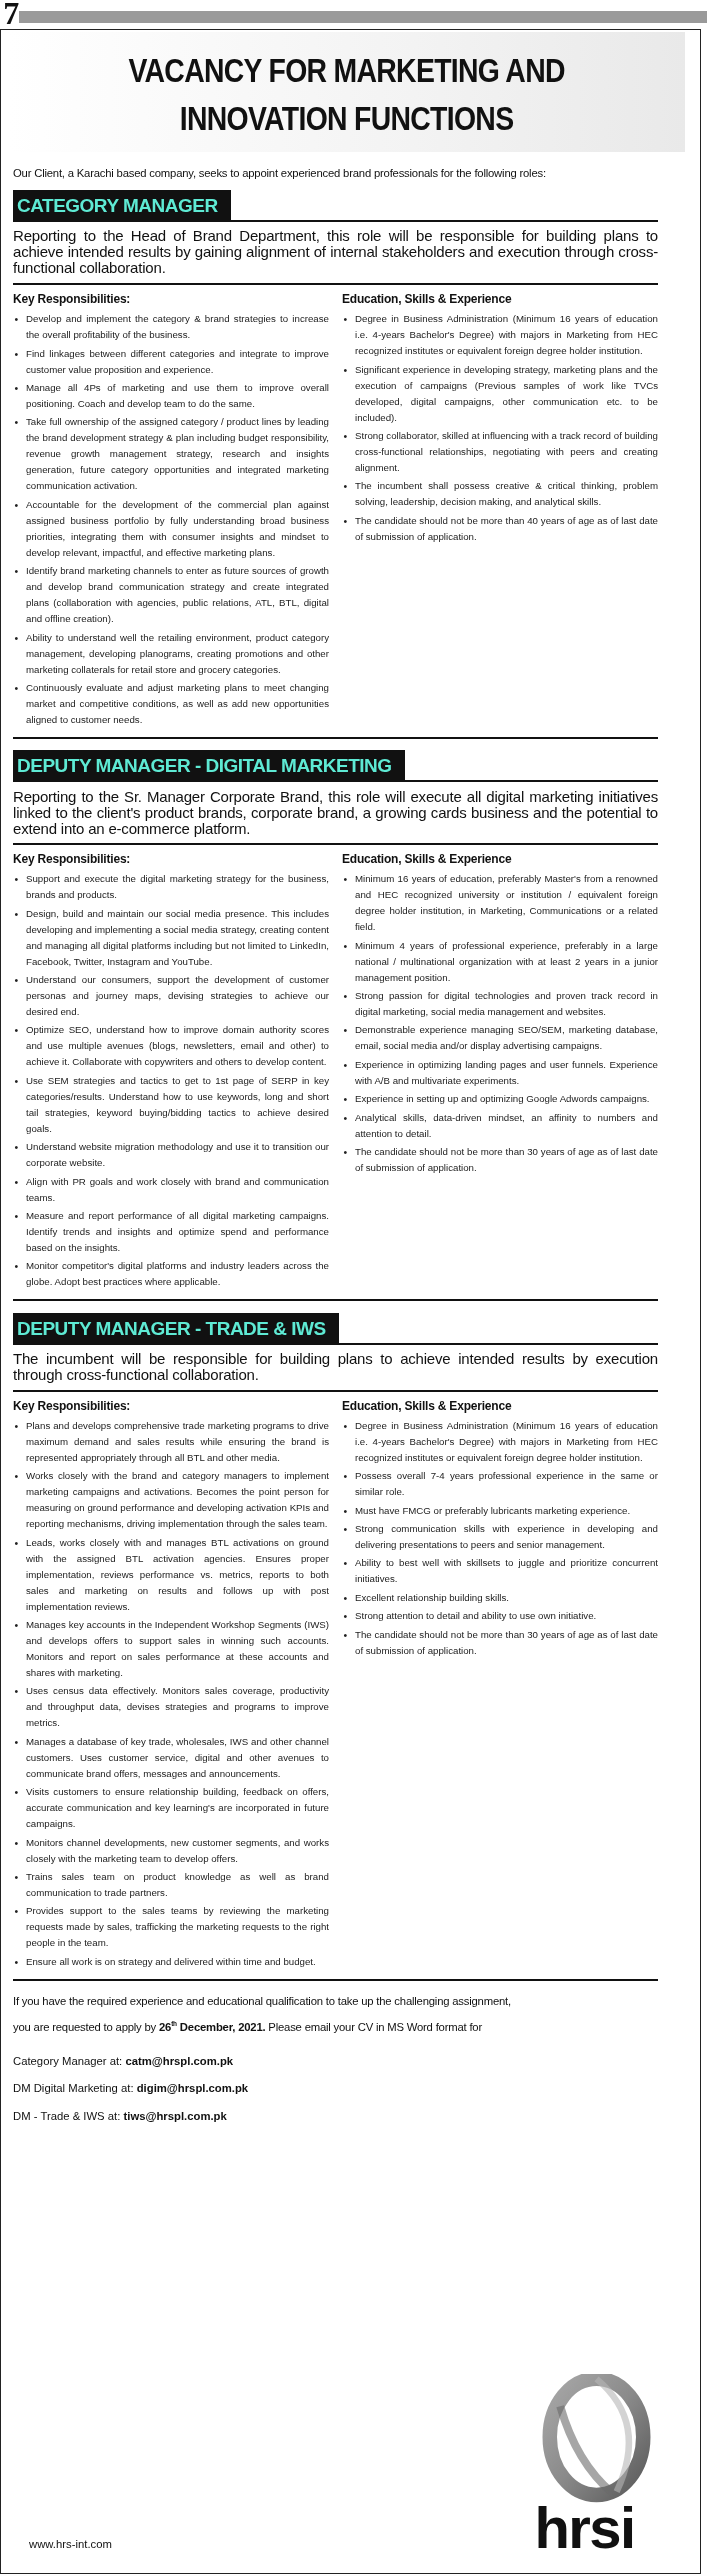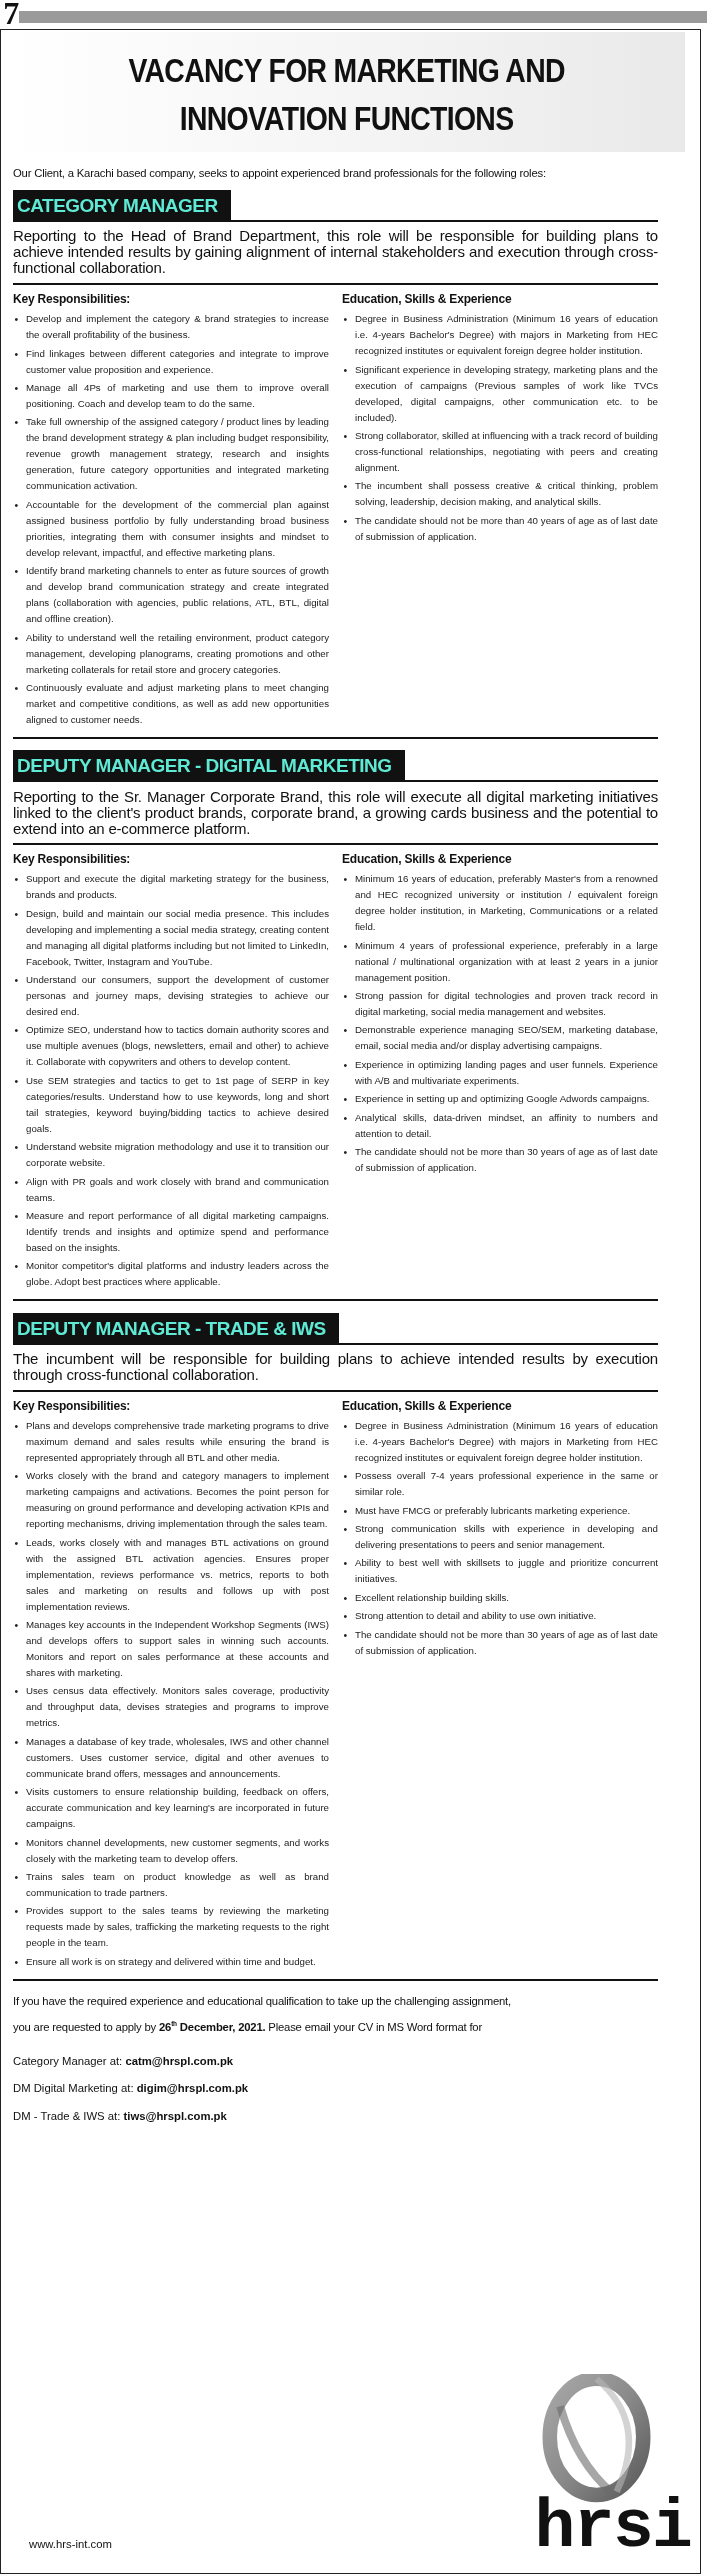--- a/index.html
+++ b/index.html
@@ -33,21 +33,21 @@
   .sec-end { border-bottom: 2.4px solid #111; margin-top: 6.5px; }
 
   .apply { font-size: 11.3px; line-height: 22.6px; margin-top: 9.7px; letter-spacing: -0.2px; }
   .apply b { font-weight: bold; }
   .apply sup { font-size: 6.5px; }
   .contacts { margin-top: 9.7px; font-size: 11.3px; line-height: 27.4px; }
   .contacts b { font-weight: bold; }
   .website { position: absolute; left: 29px; top: 2538px; font-size: 11.3px; }
 
   .logo { position: absolute; left: 528px; top: 2374px; width: 137px; height: 185px; }
-  .logo-text { position: absolute; left: 6.5px; top: 129px; font-family: Liberation Mono, monospace; font-weight: bold; font-size: 68px; letter-spacing: -1.6px; line-height: 50px; color: #111; }
+  .logo-text { position: absolute; left: 6.5px; top: 129px; font-family: Liberation Sans, sans-serif; font-weight: bold; font-size: 58px; letter-spacing: -1.6px; line-height: 50px; color: #111; }
 </style>
 </head>
 <body>
 
 <div class="page-header">
   <div class="page-num">7</div>
   <div class="page-bar"></div>
 </div>
 
 <div class="frame-outer"></div>
@@ -95,21 +95,21 @@
       <div class="section">
         <div class="sec-head"><span class="badge">DEPUTY MANAGER - DIGITAL MARKETING</span></div>
         <div class="sec-desc">Reporting to the Sr. Manager Corporate Brand, this role will execute all digital marketing initiatives linked to the client's product brands, corporate brand, a growing cards business and the potential to extend into an e-commerce platform.</div>
         <div class="cols">
           <div class="col">
             <div class="col-title">Key Responsibilities:</div>
             <ul class="bullets">
               <li>Support and execute the digital marketing strategy for the business, brands and products.</li>
               <li>Design, build and maintain our social media presence. This includes developing and implementing a social media strategy, creating content and managing all digital platforms including but not limited to LinkedIn, Facebook, Twitter, Instagram and YouTube.</li>
               <li>Understand our consumers, support the development of customer personas and journey maps, devising strategies to achieve our desired end.</li>
-              <li>Optimize SEO, understand how to tactics domain authority scores and use multiple avenues (blogs, newsletters, email and other) to achieve it. Collaborate with copywriters and others to develop content.</li>
+              <li>Optimize SEO, understand how to improve domain authority scores and use multiple avenues (blogs, newsletters, email and other) to achieve it. Collaborate with copywriters and others to develop content.</li>
               <li>Use SEM strategies and tactics to get to 1st page of SERP in key categories/results. Understand how to use keywords, long and short tail strategies, keyword buying/bidding tactics to achieve desired goals.</li>
               <li>Understand website migration methodology and use it to transition our corporate website.</li>
               <li>Align with PR goals and work closely with brand and communication teams.</li>
               <li>Measure and report performance of all digital marketing campaigns. Identify trends and insights and optimize spend and performance based on the insights.</li>
               <li>Monitor competitor's digital platforms and industry leaders across the globe. Adopt best practices where applicable.</li>
             </ul>
           </div>
           <div class="col right">
             <div class="col-title">Education, Skills &amp; Experience</div>
             <ul class="bullets">

